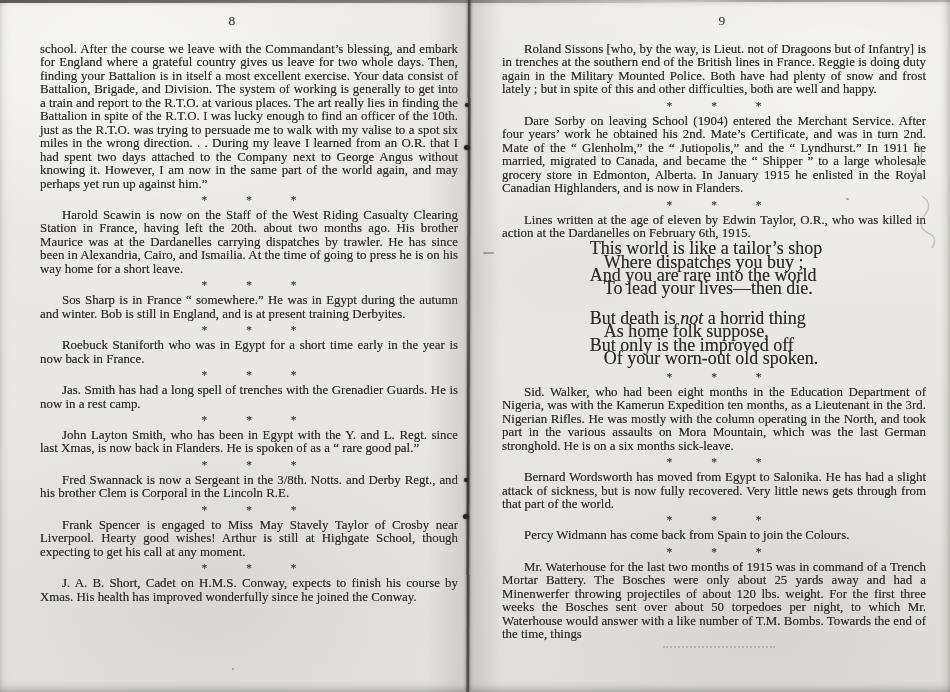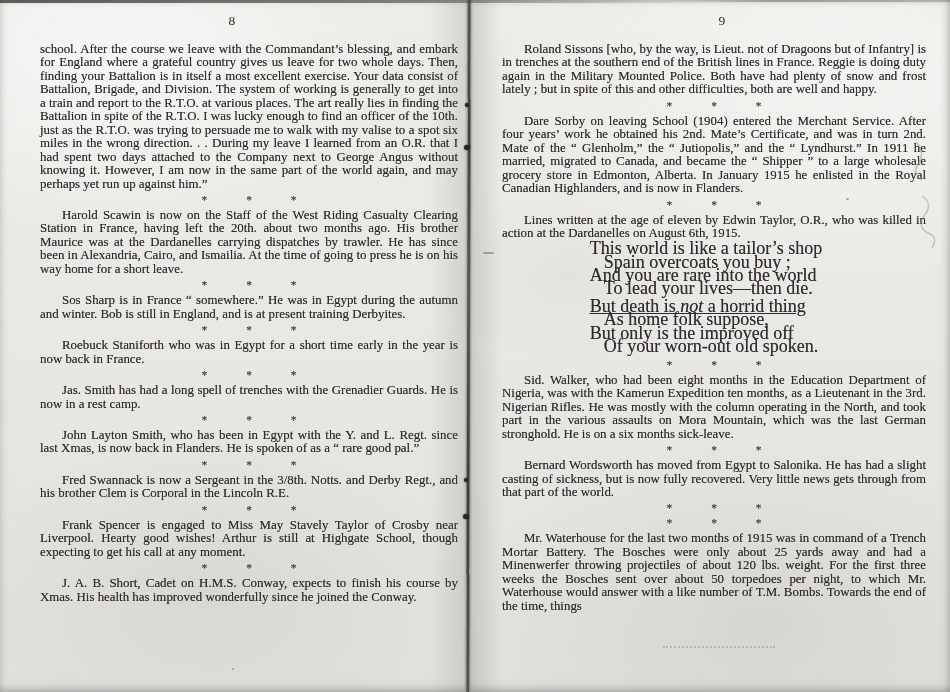--- a/index.html
+++ b/index.html
@@ -41,21 +41,21 @@
     margin:4px 0 3px;word-spacing:36px;color:#3a3836;
     text-shadow:0 0 0.5px rgba(47,45,43,0.5);
   }
   .poem{text-align:center;margin:2px 0 2px;}
   .poem-inner{display:inline-block;text-align:left;transform:translateX(-8px);}
   .poem-line{
     font-size:18px;line-height:13.35px;
     text-shadow:0 0 0.5px rgba(47,45,43,0.6);
   }
   .poem-line.ind{padding-left:14px;}
-  .stanza2{margin-top:4px;text-decoration:underline;}
+  .stanza2{margin-top:16px;}
   .poem-em{font-style:italic;}
   
   .gutter{
     position:absolute;left:467px;top:0;width:3px;height:692px;
     background:linear-gradient(180deg,#55534f 0%,#44423f 20%,#5b5955 45%,#3f3d3a 70%,#54524e 100%);
     box-shadow:0 0 3px rgba(70,68,64,0.8);
     transform:rotate(0.12deg);
   }
   .fold-shade-left{
     position:absolute;left:428px;top:0;width:39px;height:692px;
@@ -121,40 +121,41 @@
     <div class="sep">* * *</div>
     <p class="para">J. A. B. Short, Cadet on H.M.S. Conway, expects to finish his course by Xmas. His health has improved wonderfully since he joined the Conway.</p>
   </div>
 
   <div class="page page-right">
     <div class="pagenum pagenum-right">9</div>
     <p class="para">Roland Sissons [who, by the way, is Lieut. not of Dragoons but of Infantry] is in trenches at the southern end of the British lines in France. Reggie is doing duty again in the Military Mounted Police. Both have had plenty of snow and frost lately ; but in spite of this and other difficulties, both are well and happy.</p>
     <div class="sep">* * *</div>
     <p class="para">Dare Sorby on leaving School (1904) entered the Merchant Service. After four years’ work he obtained his 2nd. Mate’s Certificate, and was in turn 2nd. Mate of the “ Glenholm,” the “ Jutiopolis,” and the “ Lyndhurst.” In 1911 he married, migrated to Canada, and became the “ Shipper ” to a large wholesale grocery store in Edmonton, Alberta. In January 1915 he enlisted in the Royal Canadian Highlanders, and is now in Flanders.</p>
     <div class="sep">* * *</div>
-    <p class="para">Lines written at the age of eleven by Edwin Taylor, O.R., who was killed in action at the Dardanelles on August 6th, 1915.</p>
+    <p class="para">Lines written at the age of eleven by Edwin Taylor, O.R., who was killed in action at the Dardanelles on February 6th, 1915.</p>
 
     <div class="poem">
       <div class="poem-inner">
         <div class="poem-line">This world is like a tailor’s shop</div>
-        <div class="poem-line ind">Spain overcoats you buy ;</div>
+        <div class="poem-line ind">Where dispatches you buy ;</div>
         <div class="poem-line">And you are rare into the world</div>
         <div class="poem-line ind">To lead your lives—then die.</div>
         <div class="poem-line stanza2"><span>But death is </span><span class="poem-em">not</span><span> a horrid thing</span></div>
         <div class="poem-line ind">As home folk suppose,</div>
         <div class="poem-line">But only is the improved off</div>
         <div class="poem-line ind">Of your worn-out old spoken.</div>
       </div>
     </div>
 
     <div class="sep">* * *</div>
     <p class="para">Sid. Walker, who had been eight months in the Education Department of Nigeria, was with the Kamerun Expedition ten months, as a Lieutenant in the 3rd. Nigerian Rifles. He was mostly with the column operating in the North, and took part in the various assaults on Mora Mountain, which was the last German stronghold. He is on a six months sick-leave.</p>
     <div class="sep">* * *</div>
-    <p class="para">Bernard Wordsworth has moved from Egypt to Salonika. He has had a slight casting of sickness, but is now fully recovered. Very little news gets through from that part of the world.</p>
+    <p class="para">Bernard Wordsworth has moved from Egypt to Salonika. He has had a slight attack of sickness, but is now fully recovered. Very little news gets through from that part of the world.</p>
     <div class="sep">* * *</div>
+    <p class="para">Percy Widmann has come back from Spain to join the Colours.</p>
     <div class="sep">* * *</div>
     <p class="para">Mr. Waterhouse for the last two months of 1915 was in command of a Trench Mortar Battery. The Bosches were only about 25 yards away and had a Minenwerfer throwing projectiles of about 120 lbs. weight. For the first three weeks the Bosches sent over about 50 torpedoes per night, to which Mr. Waterhouse would answer with a like number of T.M. Bombs. Towards the end of the time, things</p>
   </div>
 
   <div class="fold-shade-left"></div>
   <div class="fold-shade-right"></div>
   <div class="gutter"></div>
   <div class="stitch stitch1"></div>
   <div class="stitch stitch2"></div>
   <div class="stitch stitch3"></div>

